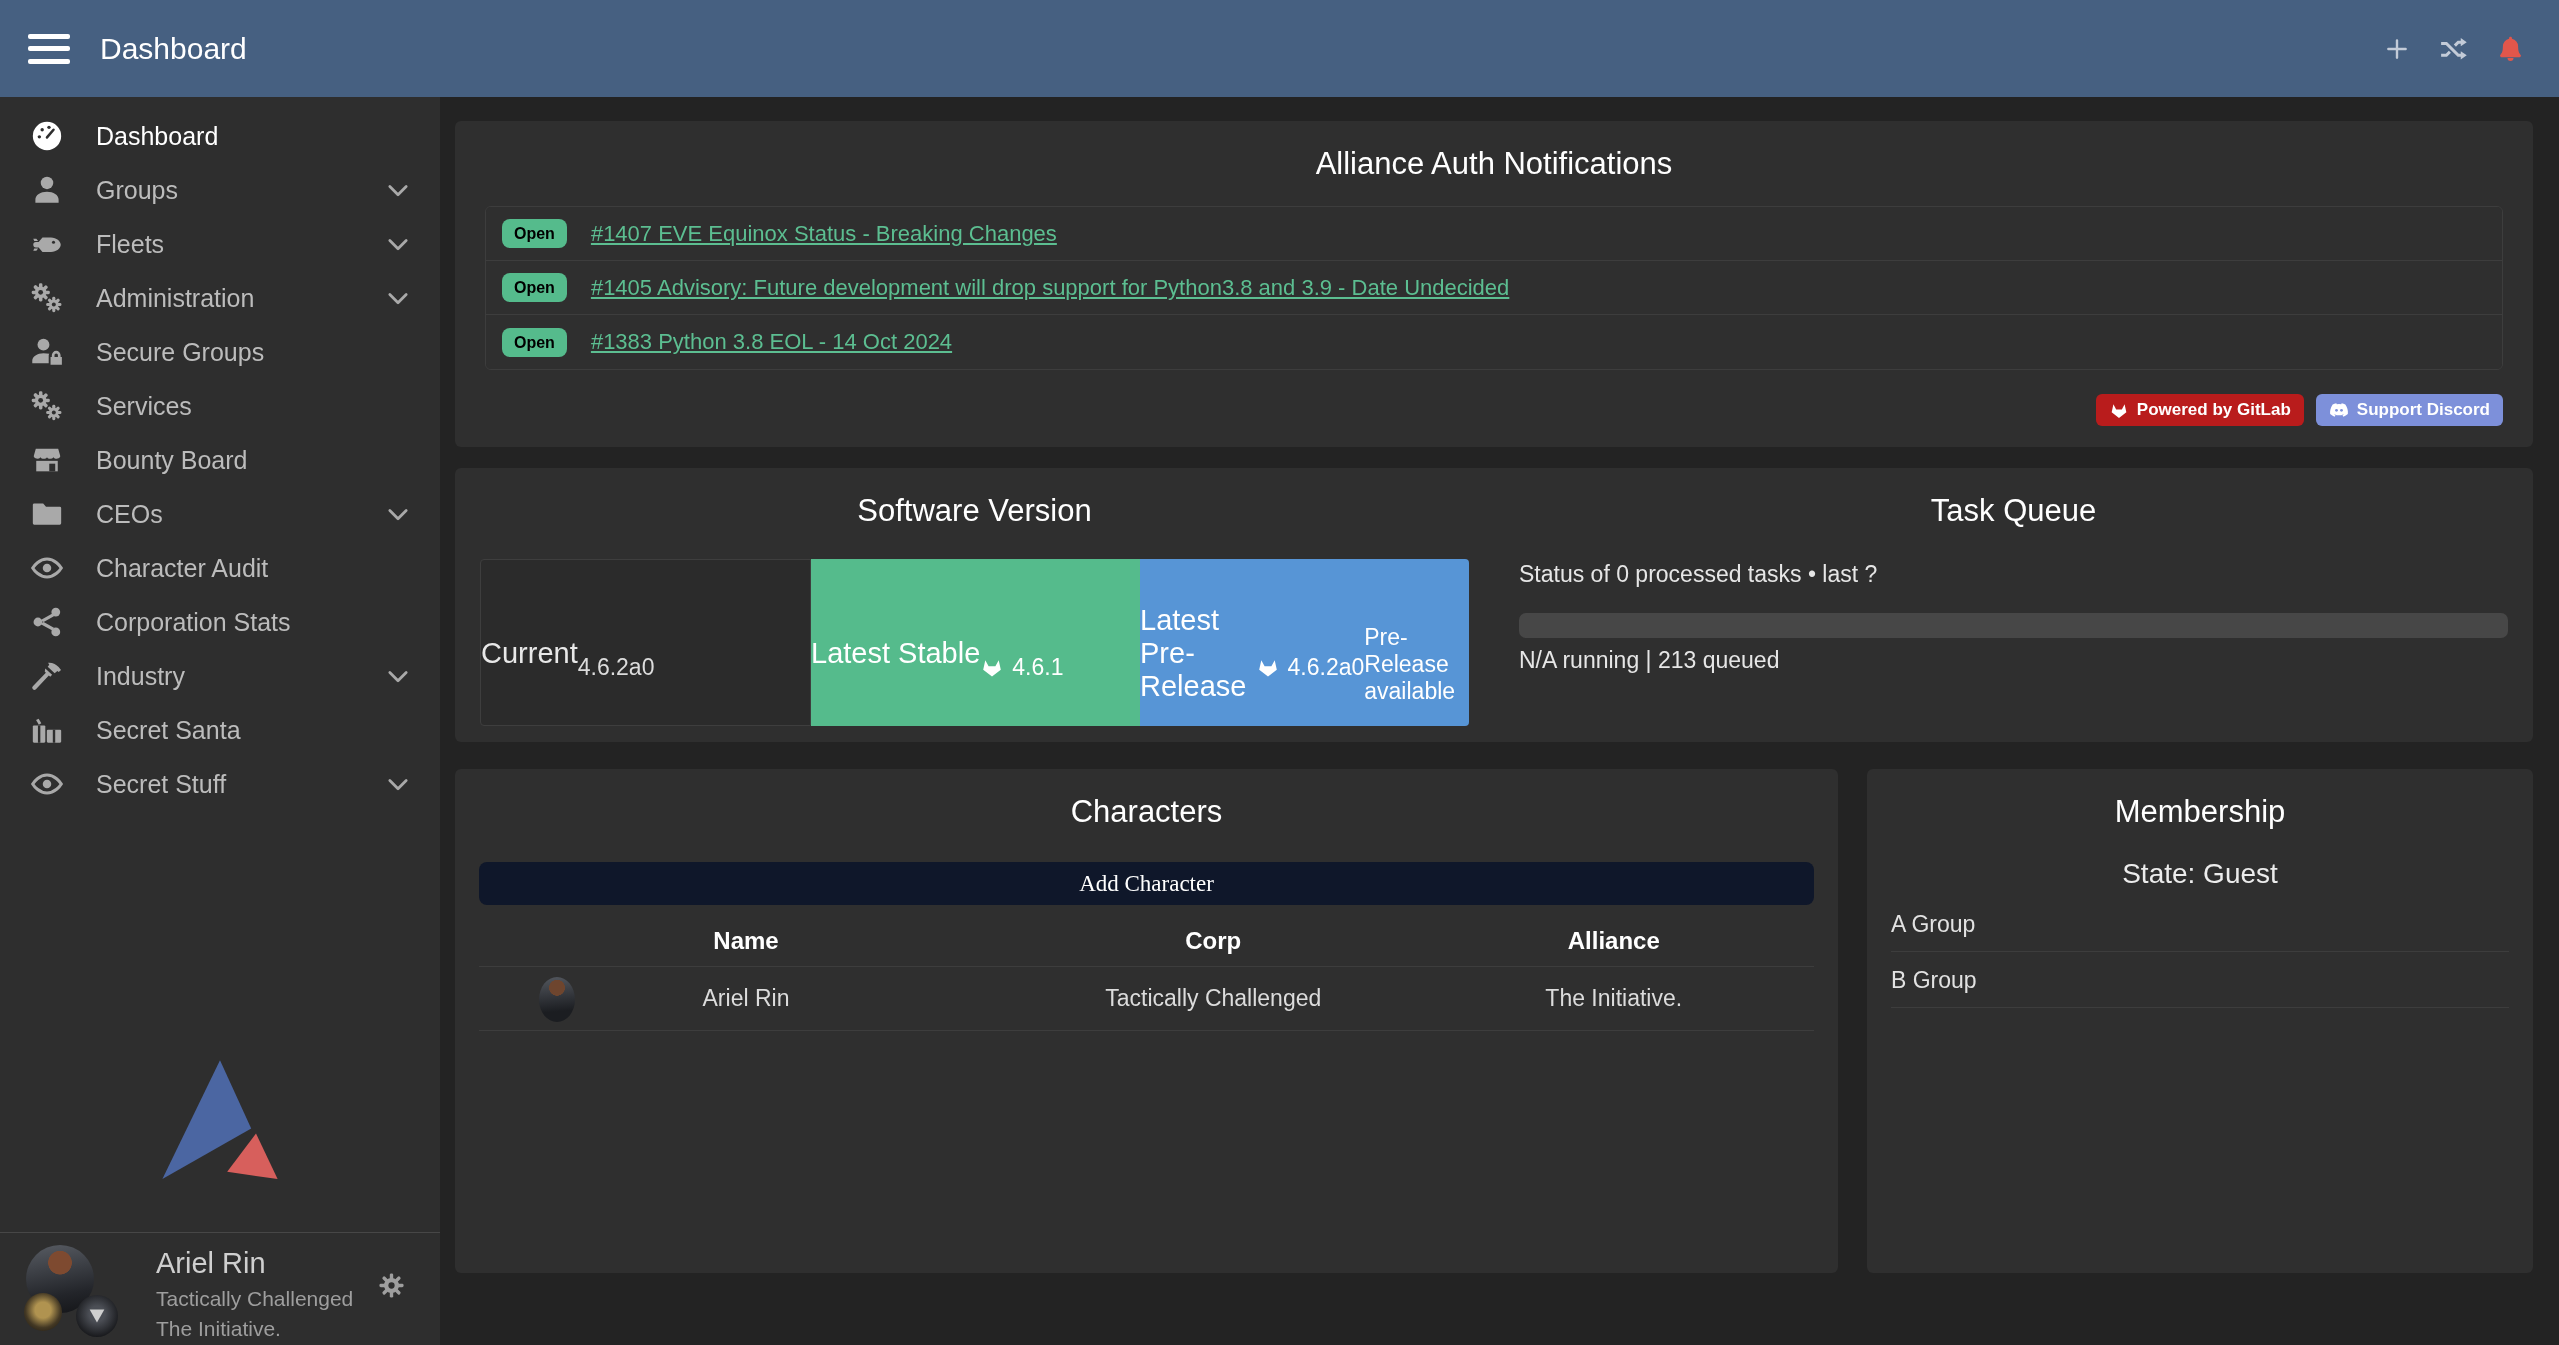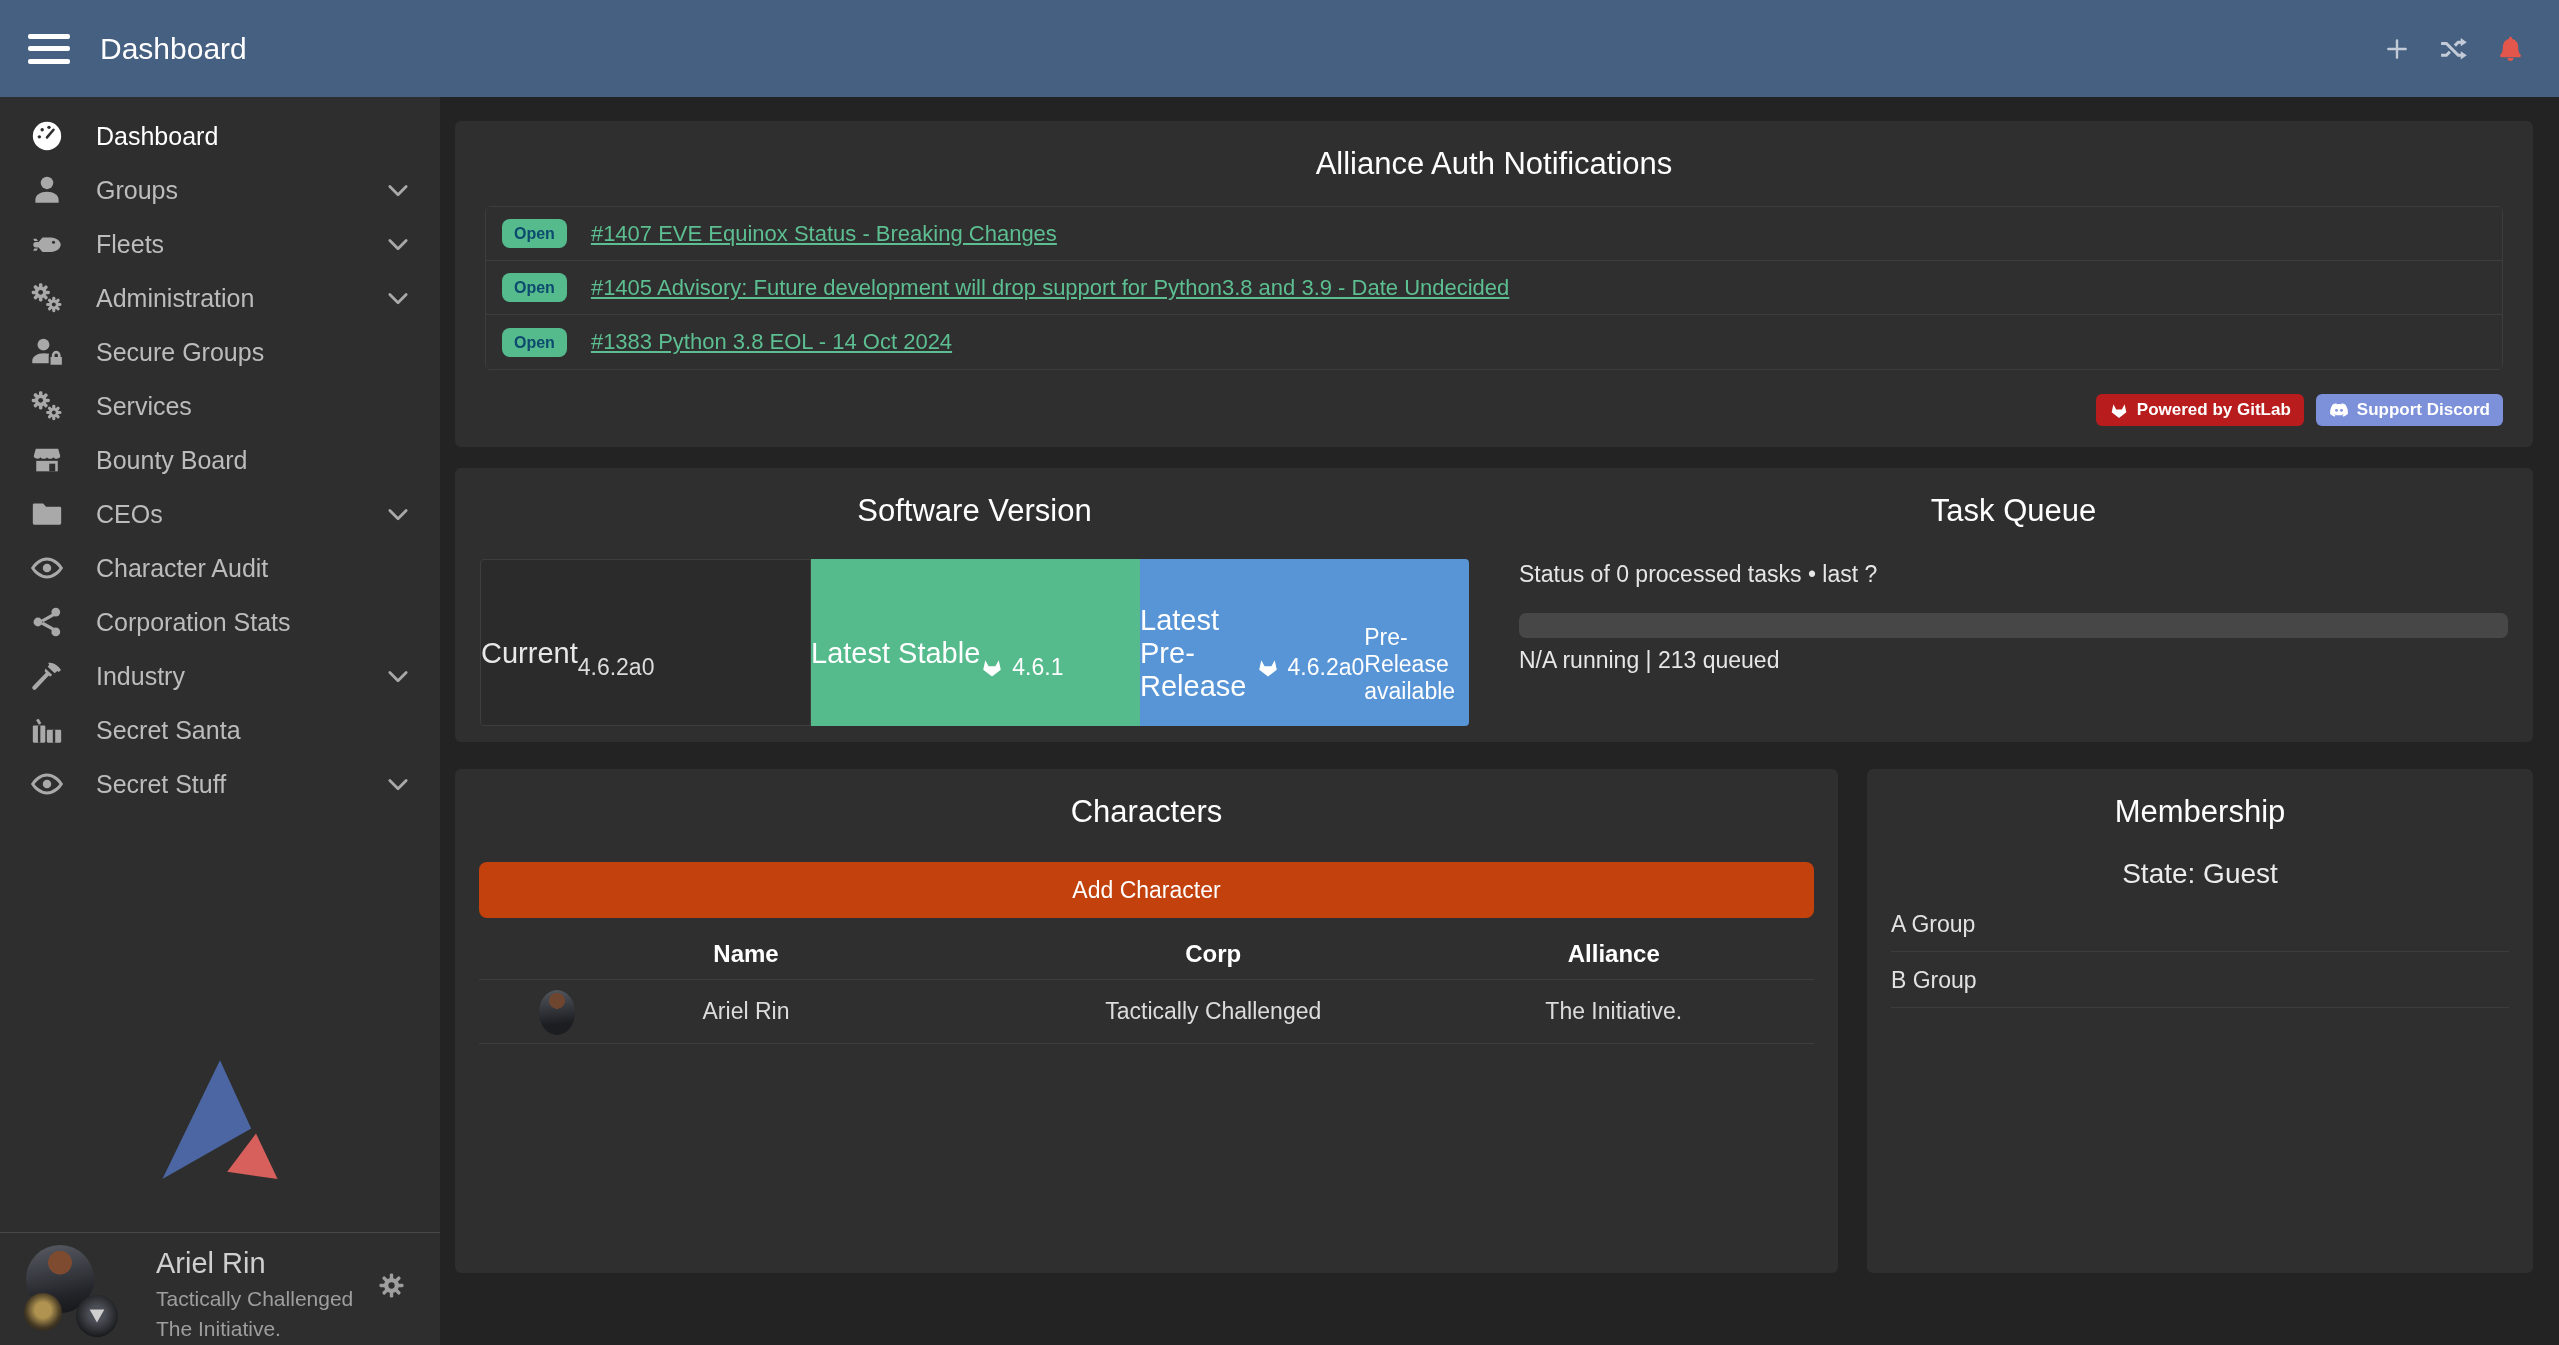--- a/index.html
+++ b/index.html
@@ -68,21 +68,21 @@
   
   .main { position:absolute; left:440px; top:97px; right:0; bottom:0; padding:24px 26px 0 15px; }
   .panel { background:#2f2f2f; border-radius:6px; }
   .panel-title { text-align:center; font-size:31px; color:#fff; font-weight:400; padding-top:25px; }
 
   
   .notif-panel { height:326px; padding:0 30px; margin-bottom:21px; }
   .notif-list { margin-top:24px; border:1px solid #3d3d3d; border-radius:6px; overflow:hidden; }
   .notif-row { display:flex; align-items:center; height:54px; padding:0 16px; border-bottom:1px solid #3d3d3d; background:#2f2f2f; }
   .notif-row:last-child { border-bottom:none; }
-  .open-badge { background:#55bb8c; color:#0c4a6e; font-weight:bold; font-size:16px; line-height:1; padding:7px 12px 6px; border-radius:8px; flex:0 0 auto; }
+  .open-badge { background:#55bb8c; color:#000000; font-weight:bold; font-size:16px; line-height:1; padding:7px 12px 6px; border-radius:8px; flex:0 0 auto; }
   .notif-link { color:#5cbe91; font-size:22px; margin-left:24px; text-decoration:underline; cursor:pointer; white-space:nowrap; }
   .notif-footer { display:flex; justify-content:flex-end; gap:12px; margin-top:24px; }
   .badge-pill { display:flex; align-items:center; gap:8px; height:32px; padding:0 13px; border-radius:6px; color:#fff; font-size:17px; font-weight:bold; cursor:pointer; }
   .badge-pill .pill-ico { width:20px; height:20px; color:#fff; }
   .badge-gitlab { background:#b91c1c; }
   .badge-discord { background:#7d90da; }
 
   
   .vt-panel { height:274px; margin-bottom:27px; display:flex; }
   .vt-half { flex:1; padding:0 25px; }
@@ -102,21 +102,21 @@
   .tq-bar { margin-top:25px; height:25px; background:#474747; border-radius:7px; overflow:hidden; }
   .tq-fill { height:100%; background:#55bb8c; }
   .tq-summary { margin-top:9px; font-size:23px; color:#e6e6e6; }
 
   
   .bottom-row { display:flex; gap:29px; }
   .chars-panel { flex:0 0 1383px; height:504px; padding:0 24px; }
   .mem-panel { flex:1; height:504px; padding:0 24px; }
 
   .chars-buttons { display:flex; gap:10px; margin-top:32px; }
-  .btn-blue { flex:1; height:56px; background:#c2410c; border:none; border-radius:8px; color:#fff; font-size:23px; font-family:Liberation Sans, sans-serif; cursor:pointer; }
+  .btn-blue { flex:1; height:43px; background:#0f172a; border:none; border-radius:8px; color:#fff; font-size:23px; font-family:Liberation Serif, serif; cursor:pointer; }
   .chars-table { margin-top:10px; }
   .chars-head { display:flex; align-items:center; height:52px; border-bottom:1px solid #3d3d3d; }
   .chars-head > div { text-align:center; font-weight:bold; color:#fff; font-size:24px; }
   .col-a { width:40%; } .col-b { width:30%; } .col-c { width:30%; }
   .chars-row { display:flex; align-items:center; height:64px; border-bottom:1px solid #3d3d3d; position:relative; }
   .chars-row > div { text-align:center; font-size:23px; color:#dcdcdc; }
   .row-avatar {
     position:absolute; left:60px; top:10px; width:36px; height:45px; border-radius:50%;
     background:
       radial-gradient(circle at 50% 24%, #6e452e 0 20%, rgba(0,0,0,0) 21%),

